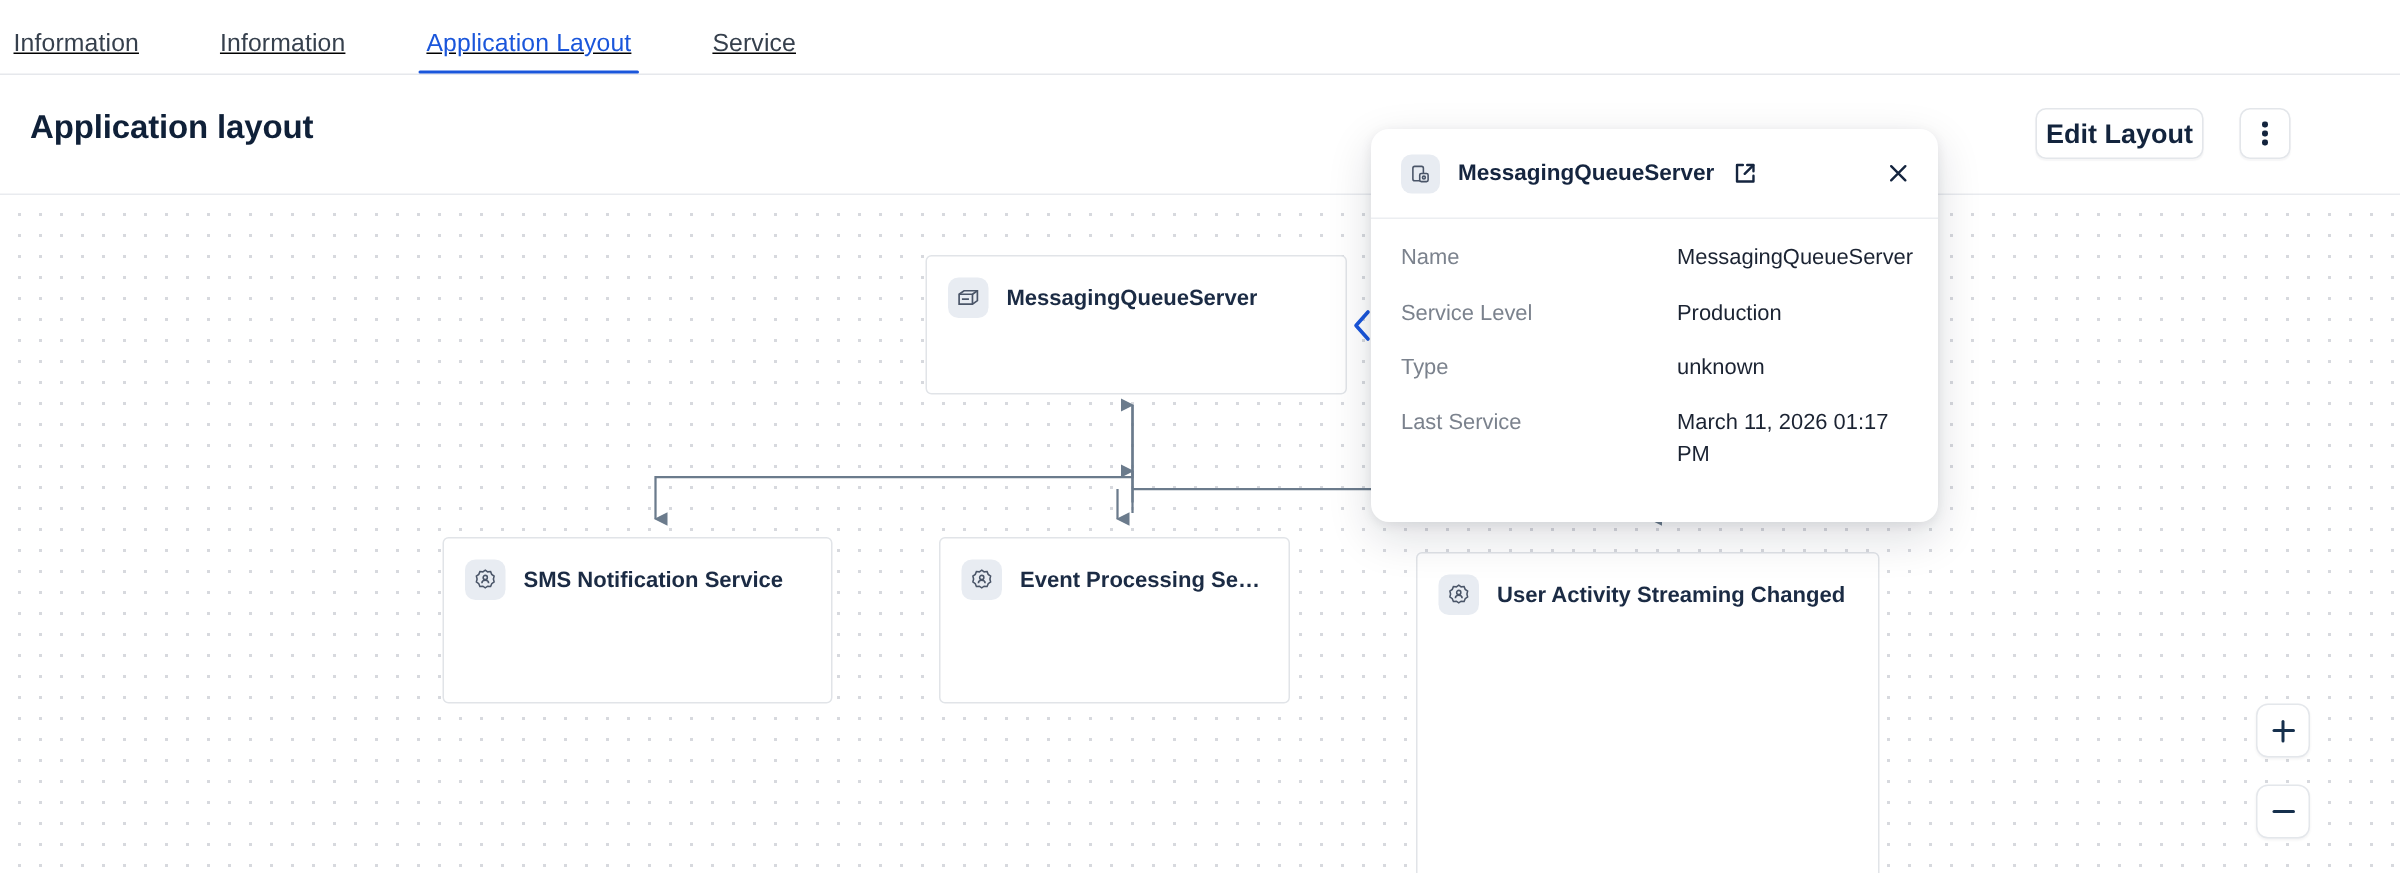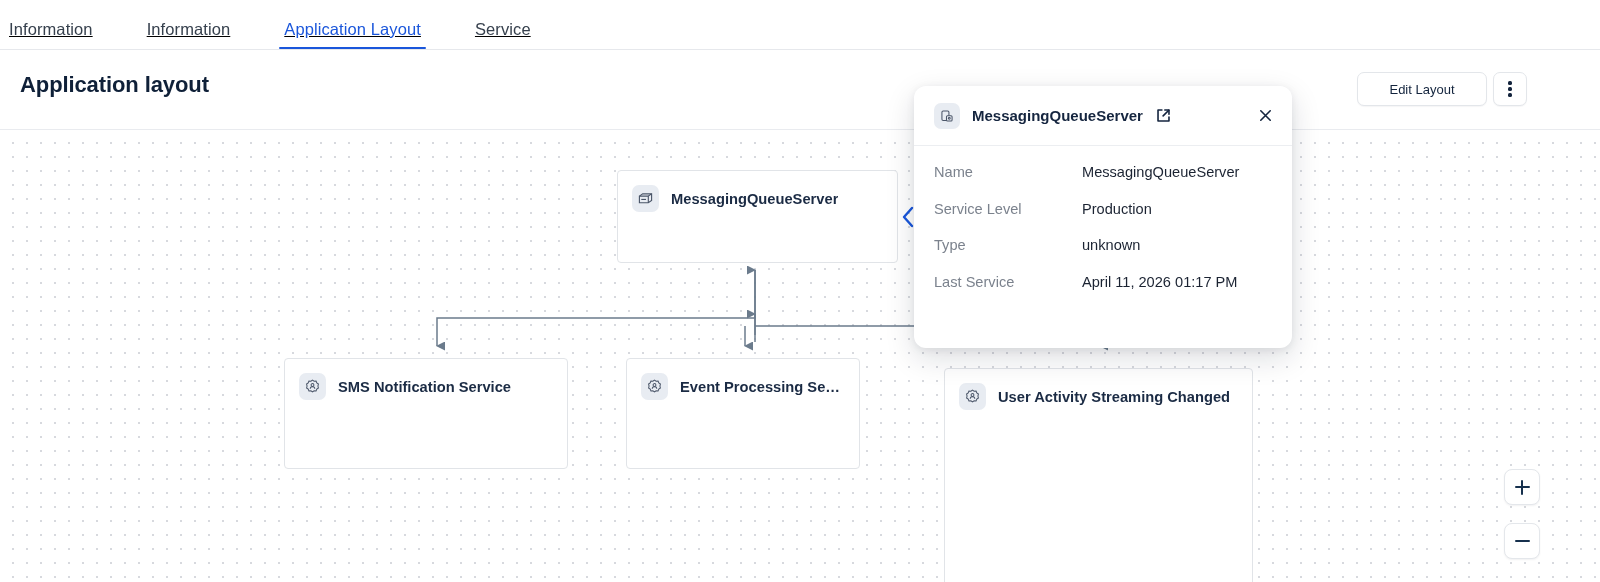--- a/index.html
+++ b/index.html
@@ -45,25 +45,25 @@
     background: #ffffff;
     border-bottom: 1px solid #e9ebef;
   }
   .pagetitle {
     position: absolute; left: 20px; top: 16px;
     font-size: 22px; font-weight: bold;
     color: #0f2038; letter-spacing: -0.1px;
   }
   .btn-edit {
     position: absolute; left: 1357px; top: 16px;
-    width: 130px; height: 34px;
+    width: 112px; height: 34px;
     border: 1px solid #e3e6ea; border-radius: 7px;
     background: #ffffff;
     font-family: "Liberation Sans", sans-serif;
-    font-size: 13px; font-weight: normal;
+    font-size: 18px; font-weight: bold;
     color: #13243d; cursor: pointer;
     box-shadow: 0 1px 1px rgba(16,24,40,.04);
   }
   .btn-kebab {
     position: absolute; left: 1493px; top: 16px;
     width: 34px; height: 34px;
     border: 1px solid #e3e6ea; border-radius: 7px;
     background: #ffffff; cursor: pointer;
     display: flex; align-items: center; justify-content: center;
     box-shadow: 0 1px 1px rgba(16,24,40,.04);
@@ -148,21 +148,21 @@
     font-size: 15px; font-weight: bold; color: #15253f;
     margin-left: 12px; white-space: nowrap;
   }
   .pop-ext { margin-left: 12px; display: flex; align-items: center; cursor: pointer; }
   .pop-close {
     position: absolute; right: 16px; top: 50%; transform: translateY(-50%);
     width: 22px; height: 22px; cursor: pointer;
     display: flex; align-items: center; justify-content: center;
   }
   .pop-body { padding: 16px 20px 0 20px; }
-  .pop-row { display: flex; margin-bottom: 16px; align-items: flex-start; }
+  .pop-row { display: flex; margin-bottom: 16px; align-items: flex-start; gap: 36px; }
   .pop-key {
     width: 148px; flex: 0 0 148px;
     font-size: 14.6px; color: #7b828d;
     line-height: 1.42;
   }
   .pop-val {
     font-size: 14.6px; color: #1b2332;
     line-height: 1.42; max-width: 195px;
   }
 </style>
@@ -226,21 +226,21 @@
       <span class="node-label">MessagingQueueServer</span>
     </div>
   </div>
 
   <div class="collapse-caret" style="left:899px;top:72px;">
     <svg width="14" height="22" viewBox="0 0 14 22" fill="none" stroke="#1a56db" stroke-width="2.4" stroke-linecap="round" stroke-linejoin="round">
       <path d="M11,2 L3,11 L11,20"></path>
     </svg>
   </div>
 
-  <div class="node" style="left:284px;top:228px;width:284px;height:111px;">
+  <div class="node" style="left:295px;top:228px;width:260px;height:111px;">
     <div class="node-inner">
       <span class="node-icon">
         <svg width="15" height="15" viewBox="0 0 16 16" fill="none" stroke="#4a5568" stroke-width="1.1">
           <path d="M8,1.2 L9.7,2.4 L11.8,2.2 L12.6,4.2 L14.3,5.4 L13.8,7.5 L14.3,9.6 L12.6,10.8 L11.8,12.8 L9.7,12.6 L8,13.8 L6.3,12.6 L4.2,12.8 L3.4,10.8 L1.7,9.6 L2.2,7.5 L1.7,5.4 L3.4,4.2 L4.2,2.2 L6.3,2.4 Z"></path>
           <circle cx="8" cy="6.4" r="1.5"></circle>
           <path d="M5.6,10.4 C5.6,9 6.7,8.3 8,8.3 C9.3,8.3 10.4,9 10.4,10.4"></path>
         </svg>
       </span>
       <span class="node-label">SMS Notification Service</span>
     </div>
@@ -316,16 +316,16 @@
     <div class="pop-row">
       <span class="pop-key">Service Level</span>
       <span class="pop-val">Production</span>
     </div>
     <div class="pop-row">
       <span class="pop-key">Type</span>
       <span class="pop-val">unknown</span>
     </div>
     <div class="pop-row">
       <span class="pop-key">Last Service</span>
-      <span class="pop-val">April 11, 2026 01:17 PM</span>
+      <span class="pop-val">March 11, 2026 01:17 PM</span>
     </div>
   </div>
 </div>
 
 </body></html>

